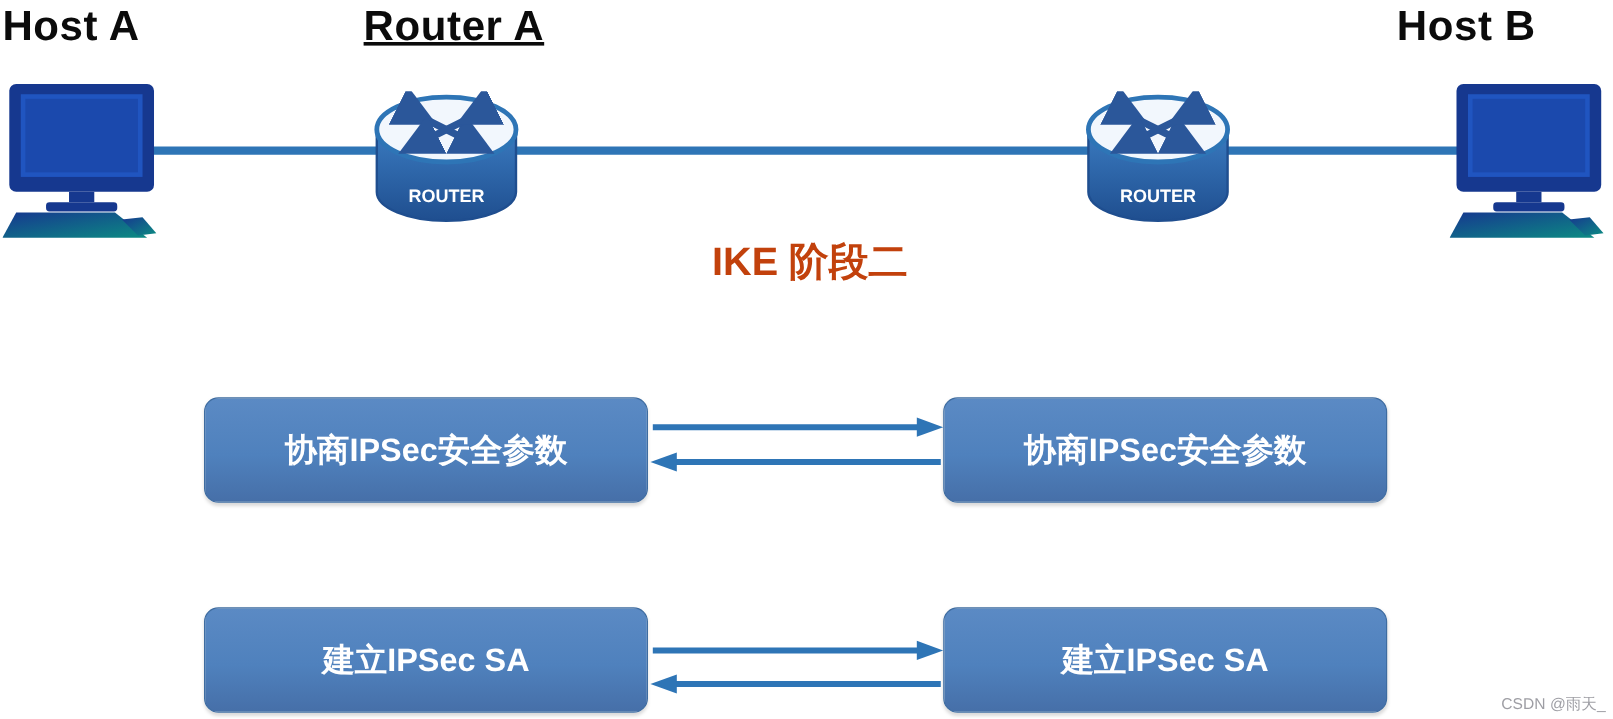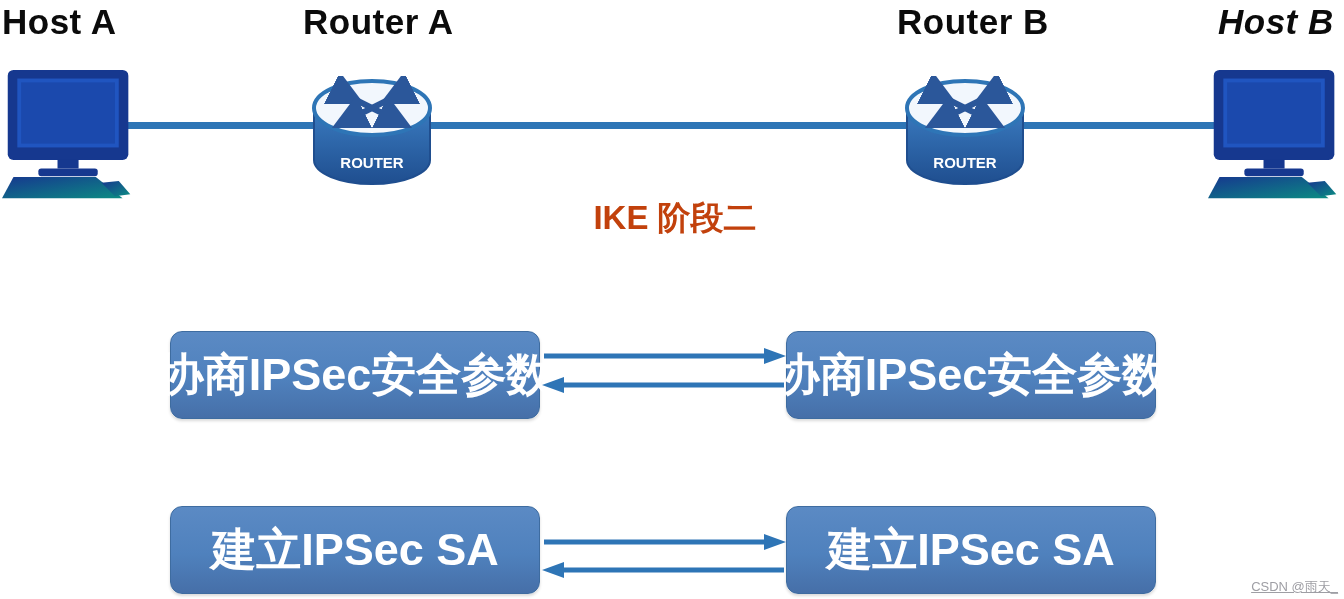--- a/index.html
+++ b/index.html
@@ -60,49 +60,47 @@
     position: absolute;
     width: 368px;
     height: 86px;
     background: linear-gradient(180deg, #5b8ac4 0%, #4F81BD 55%, #466fa8 100%);
     border: 1px solid #3e6ca0;
     border-radius: 12px;
     display: flex;
     align-items: center;
     justify-content: center;
     color: #ffffff;
-    font-size: 45px;
+    font-size: 27px;
     font-weight: 600;
     white-space: nowrap;
     box-shadow: 0 2px 3px rgba(0,0,0,0.15);
   }
   .flow-arrow {
     position: absolute;
     width: 248px;
     height: 20px;
   }
   .watermark {
     position: absolute;
     right: 6px;
     bottom: 3px;
     font-size: 13px;
     color: #9e9ea4;
     white-space: nowrap;
-    text-decoration: underline;
   }
 </style>
 </head>
 <body>
 
 <div class="stage">
 
   <div class="device-label" style="left:2px;">Host A</div>
-  <div class="device-label" style="left:303px;">Router A</div>
-  <div class="device-label" style="left:897px;">Router B</div>
-  <div class="device-label" style="left:1218px;font-style:italic;">Host B</div>
+  <div class="device-label" style="left:303px;text-decoration:underline;">Router A</div>
+  <div class="device-label" style="left:1164px;">Host B</div>
 
   <div class="link-line"></div>
 
   <svg class="host-icon" style="left:2px;" viewBox="0 0 140 140">
     <defs>
       <linearGradient id="kgradA" x1="0" y1="0" x2="1" y2="1">
         <stop offset="0" stop-color="#16388F"></stop>
         <stop offset="1" stop-color="#0C8B83"></stop>
       </linearGradient>
     </defs>

